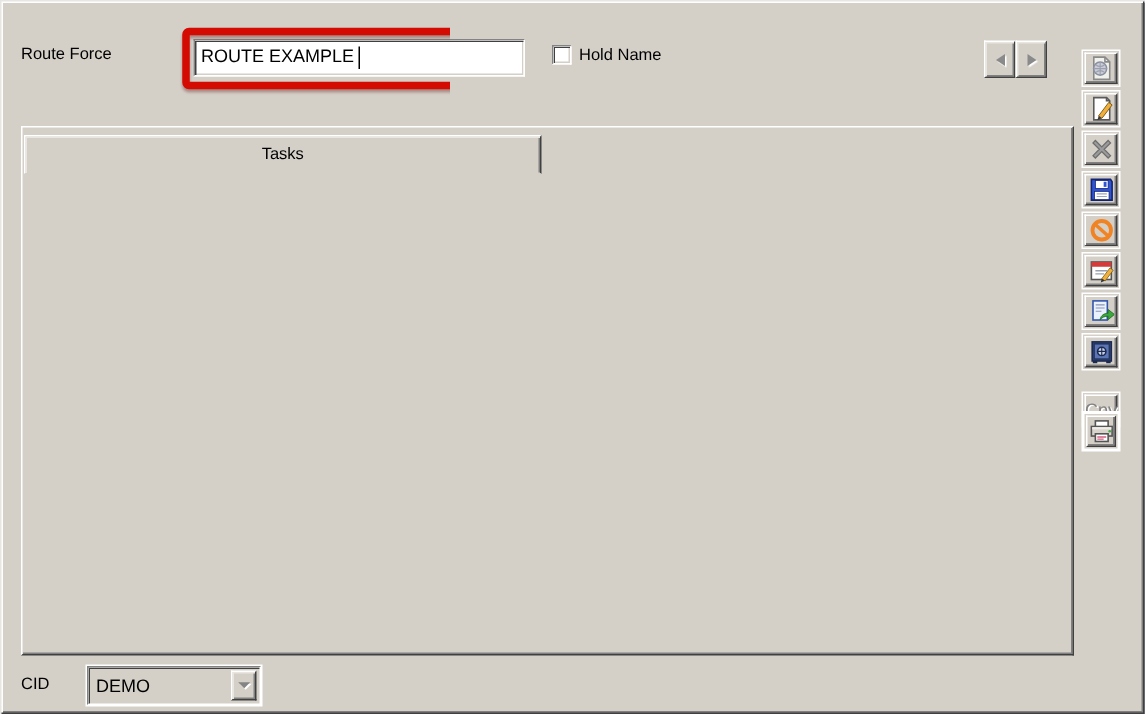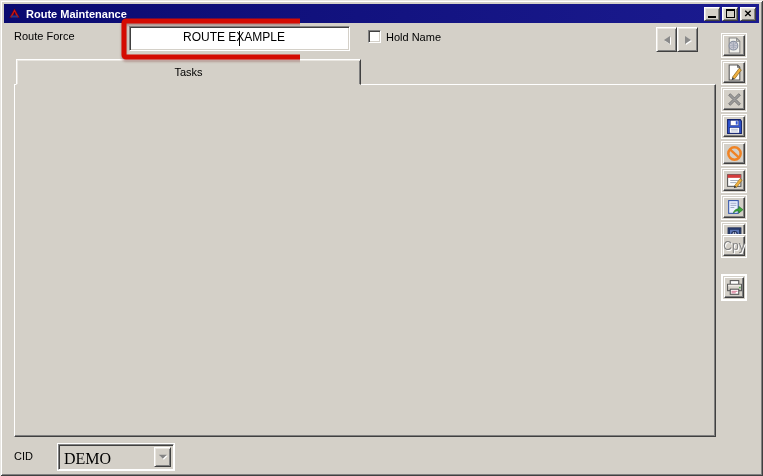--- a/index.html
+++ b/index.html
@@ -26,30 +26,30 @@
               background:linear-gradient(90deg,#0a0a70,#1b1b90);
               display:flex; align-items:center; }
   #title-text { color:#fff; font-size:11px; font-weight:bold; margin-left:5px; }
   .winbtn { width:16px; height:14px; display:flex; align-items:center; justify-content:center; cursor:pointer; }
   .glyph-min { width:8px; height:2px; background:#000; margin-top:7px; }
   .glyph-max { width:9px; height:9px; border:1px solid #000; border-top:2px solid #000; }
   .glyph-close { font-size:10px; font-weight:bold; line-height:10px; color:#000; }
   
   .tab { position:absolute; background:#d4d0c8; text-align:center; font-size:11px; cursor:pointer;
          border:1px solid; border-color:#fff #404040 transparent #fff;
-         box-shadow: inset 1px 1px 0 #e9e6e0, inset -1px 0 0 #808080; }
+         box-shadow: inset 1px 1px 0 #e9e6e0, inset -1px 0 0 #808080; margin-top: 31px; }
   #tab-tasks    { left:16px;  top:59px; width:345px; height:26px; padding-top:6px; z-index:3; }
   #tab-settings { left:361px; top:62px; width:352px; height:23px; padding-top:4px; z-index:1; }
   #panel { left:14px; top:84px; width:702px; height:353px; z-index:2; background:#d4d0c8;
            border:1px solid; border-color:#fff #404040 #404040 #fff;
            box-shadow: inset -1px -1px 0 #808080; }
   .vsep { position:absolute; width:2px; background:#808080; border-right:1px solid #fff; }
   
   .combo { position:absolute; background:#d4d0c8; }
-  .combo .cv { position:absolute; left:5px; top:4px; font-size:16px; color:#000;font-family:Liberation Serif, serif; }
+  .combo .cv { position:absolute; left:5px; top:4px; font-size:12px; color:#000; }
   .ddbtn { position:absolute; right:2px; top:2px; bottom:2px; width:17px;
            display:flex; align-items:center; justify-content:center; cursor:pointer; }
   
   .cb { position:absolute; width:13px; height:13px; background:#fff; cursor:pointer;
         border:1px solid; border-color:#838383 #fff #fff #838383;
         box-shadow: inset 1px 1px 0 #404040, inset -1px -1px 0 #d4d0c8; }
   
   .tbtn { position:absolute; left:721px; width:26px; height:25px; background:#d4d0c8; cursor:pointer;
           border:1px solid #fff; padding:1px; }
   .tbtn .inner, .gbtn .inner { width:100%; height:100%; display:flex; align-items:center; justify-content:center;
@@ -81,21 +81,21 @@
   .tri.up    { border-bottom:5px solid #808080; margin-top:-4px; filter:drop-shadow(1px 1px 0 #fff); }
   .tri.down  { border-top:5px solid #808080; margin-bottom:-4px; filter:drop-shadow(1px 1px 0 #fff); }
   .tri.left  { border-right:5px solid #000; margin-left:-4px; }
   .tri.right { border-left:5px solid #000; margin-right:-4px; }
   .tri.navl  { border-right:6px solid #8a8a8a; margin-left:-4px; filter:drop-shadow(1px 1px 0 #fff); }
   .tri.navr  { border-left:6px solid #8a8a8a; margin-right:-4px; filter:drop-shadow(1px 1px 0 #fff); }
   
   #annotations { position:absolute; inset:0; z-index:50; pointer-events:none; }
   #caret { position:absolute; width:1px; height:15px; background:#000; }
   input.route { position:absolute; border:none; outline:none; background:transparent;
-                font-family:"Liberation Sans",sans-serif; font-size:12px;text-align:center; }
+                font-family:"Liberation Sans",sans-serif; font-size:12px; }
 </style>
 </head>
 <body>
 
 <svg width="0" height="0" style="position:absolute">
   <defs>
     <symbol id="i-logo" viewBox="0 0 16 16">
       <path d="M2 13 8 2l6 11h-3.2L8 6.2 5.2 13z" fill="#cc1414" stroke="#5a0000" stroke-width=".5"></path>
       <path d="M4.6 10.6h6.8l1 2.4H3.6z" fill="#24398c"></path>
     </symbol>
@@ -166,37 +166,20 @@
     </symbol>
     <symbol id="i-ddgray" viewBox="0 0 10 6">
       <path d="M1.8 1.8h8L5.8 5.8z" fill="#fff"></path>
       <path d="M.8.8h8L4.8 4.8z" fill="#848484"></path>
     </symbol>
   </defs>
 </svg>
 
 <div id="win">
 
-  <div id="titlebar" class="abs">
-    <svg width="13" height="13" style="margin-left:4px">
-        <use href="#i-logo"></use>
-      </svg>
-    <span id="title-text">Route Maintenance</span>
-    <div style="margin-left:auto; display:flex; gap:2px; margin-right:3px;">
-      <div class="winbtn raised">
-          <div class="glyph-min"></div>
-        </div>
-      <div class="winbtn raised">
-          <div class="glyph-max"></div>
-        </div>
-      <div class="winbtn raised">
-          <div class="glyph-close">✕</div>
-        </div>
-    </div>
-  </div>
 
   <div class="lbl" style="left:14px; top:30px;">Route Force</div>
   <div class="fld white sunken abs" style="left:129px; top:26px; width:221px; height:25px;">
     <input class="route" style="left: 4px; top: 3px; width: 200px;" value="ROUTE EXAMPLE">
     <div id="caret" style="left:109px; top:4px;"></div>
   </div>
   <div class="cb" style="left:368px; top:30px;"></div>
   <div class="lbl" style="left:386px; top:31px;">Hold Name</div>
 
   <div class="raised abs scrollbtn" style="left:656px; top:27px; width:21px; height:25px;">
@@ -531,21 +514,21 @@
         </svg>
       </div>
     </div>
   <div class="tbtn" style="top:222px;">
       <div class="inner">
         <svg width="17" height="17">
           <use href="#i-safe"></use>
         </svg>
       </div>
     </div>
-  <div class="tbtn" style="top:234px; height:24px;">
+  <div class="tbtn" style="top:261px; height:24px;">
       <div class="inner">
         <span class="cpy-text">Cpy</span>
       </div>
     </div>
   <div class="tbtn" style="top:274px; height:27px; border:2px solid #fff; padding:1px;">
       <div class="inner">
         <svg width="17" height="17">
           <use href="#i-printer"></use>
         </svg>
       </div>

